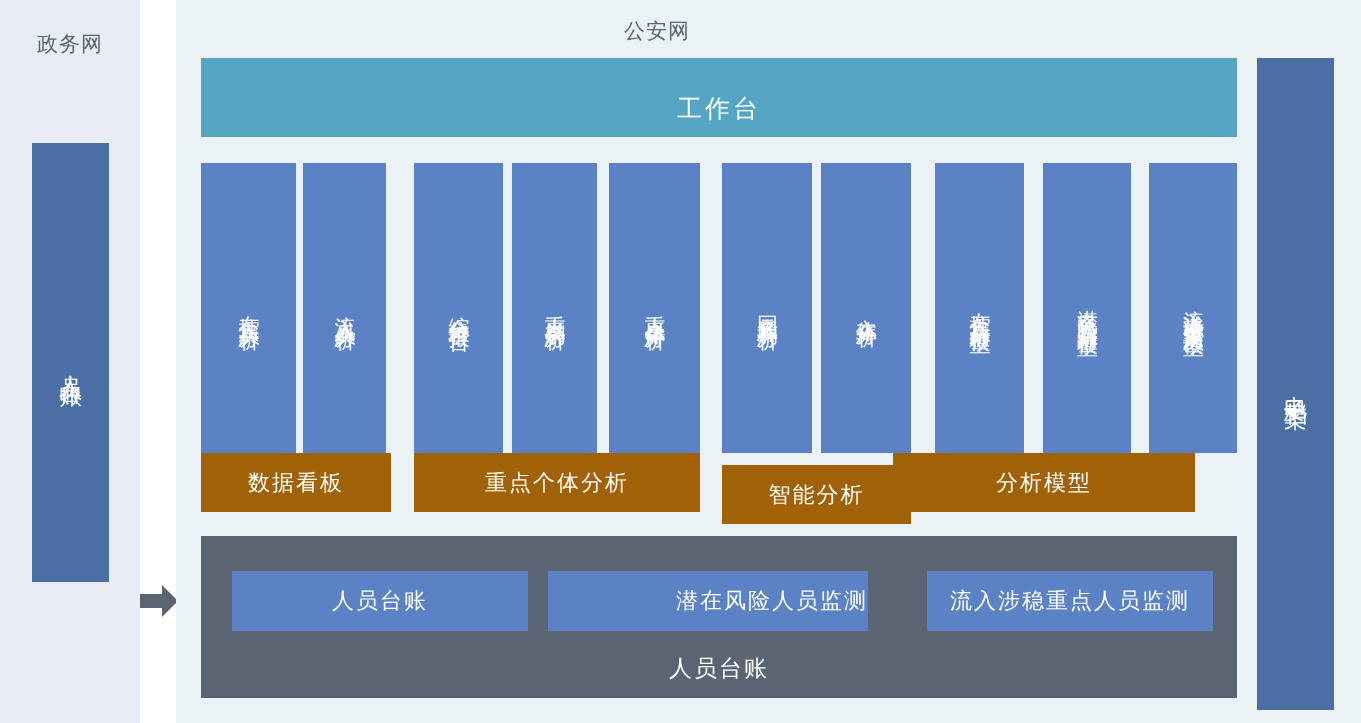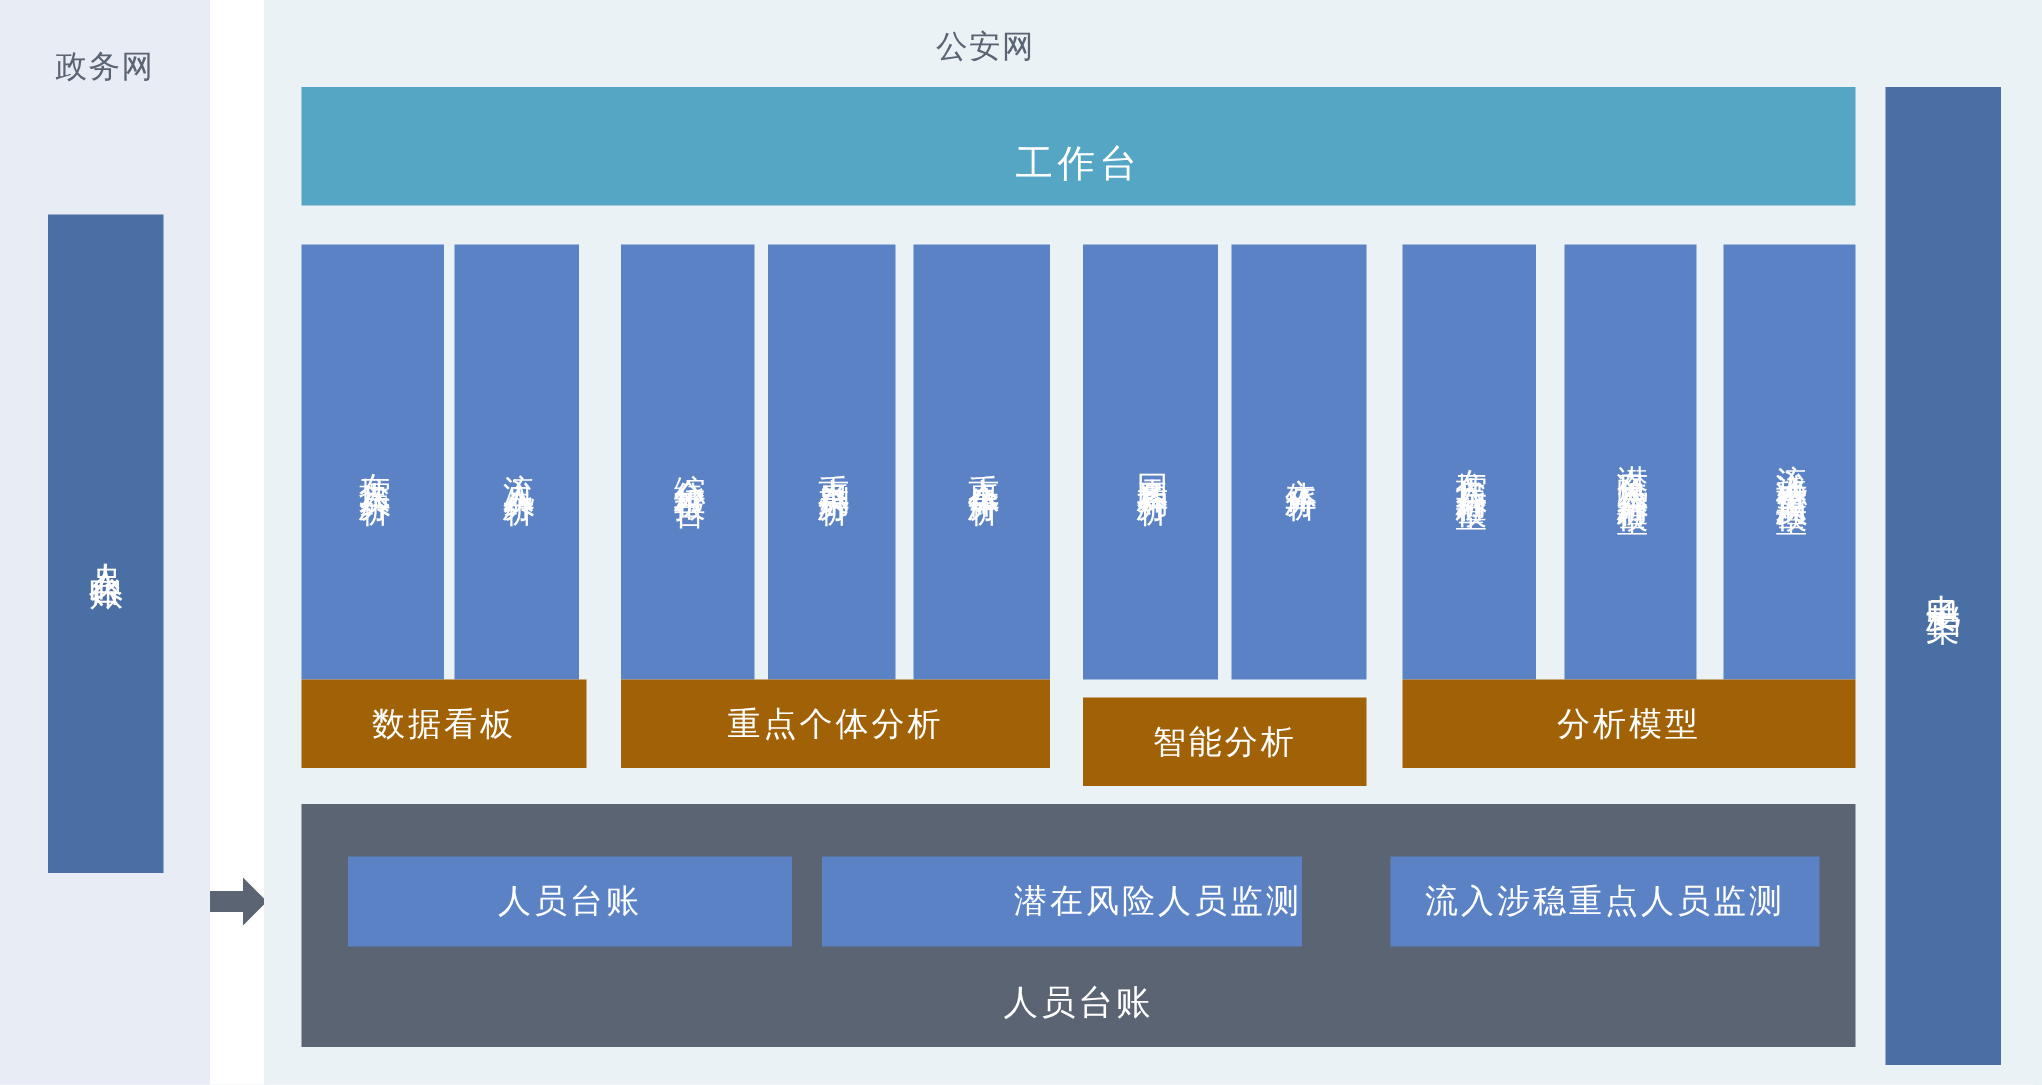--- a/index.html
+++ b/index.html
@@ -226,21 +226,21 @@
 <div id="category-bands-layer">
     <div class="cat-band" style="left: 201px; top: 453px; width: 190px;">
       <span class="cat-band-label">数据看板</span>
     </div>
     <div class="cat-band" style="left: 414px; top: 453px; width: 286px;">
       <span class="cat-band-label">重点个体分析</span>
     </div>
     <div class="cat-band" style="left: 722px; top: 453px; width: 189px; margin-top: 12px;">
       <span class="cat-band-label">智能分析</span>
     </div>
-    <div class="cat-band" style="left: 935px; top: 453px; width: 302px;">
+    <div class="cat-band" style="left: 893px; top: 453px; width: 302px;">
       <span class="cat-band-label">分析模型</span>
     </div>
   </div>
 
 <div id="ledger-panel"></div>
 <div id="ledger-buttons-layer">
     <div class="ledger-btn" style="left: 232px; width: 296px;">
       <span class="ledger-btn-label">人员台账</span>
     </div>
     <div class="ledger-btn" style="left: 548px; width: 320px; justify-content: flex-end;">

